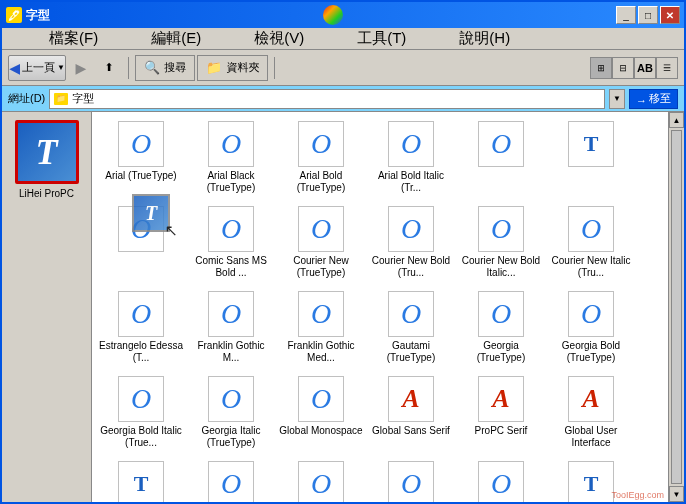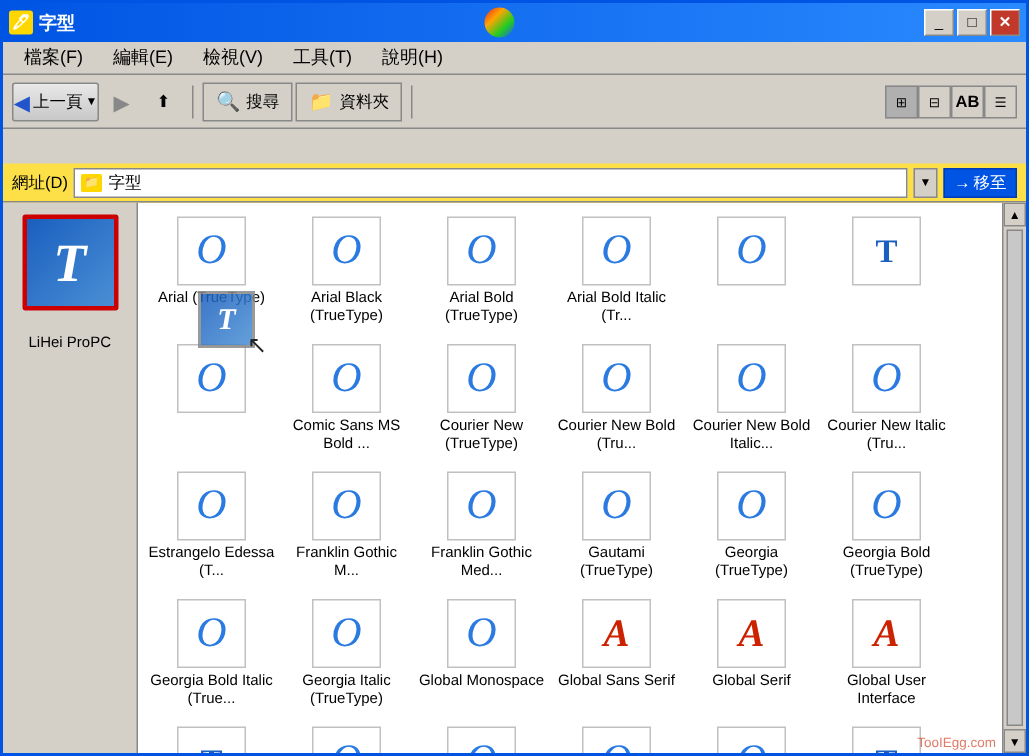--- a/index.html
+++ b/index.html
@@ -81,21 +81,22 @@
       display: flex;
       align-items: center;
       padding: 0 6px;
       gap: 4px;
       flex-shrink: 0;
       border-bottom: 1px solid #888;
     }
     .menu-item {
       padding: 2px 8px;
       cursor: pointer;
-      font-size: 12px;
+      font-size: 15px;
+      margin-left: 33px;
     }
 
     
     .toolbar {
       background: #d4d0c8;
       height: 36px;
       display: flex;
       align-items: center;
       padding: 2px 6px;
       gap: 2px;
@@ -166,29 +167,28 @@
       display: flex;
       align-items: center;
       justify-content: center;
       cursor: pointer;
       font-size: 9px;
     }
     .view-btn.active { background: #b0b0b0; }
 
     
     .addressbar {
-      background: #fde047;
+      background: #7dd3fc;
       height: 26px;
       display: flex;
       align-items: center;
       padding: 2px 6px;
       gap: 4px;
       flex-shrink: 0;
       border-bottom: 1px solid #888;
-      margin-top: 23px;
     }
     .addr-label {
       font-size: 11px;
       white-space: nowrap;
     }
     .addr-input-wrap {
       flex: 1;
       display: flex;
       align-items: center;
       background: white;
@@ -268,21 +268,21 @@
     .selected-font-letter {
       color: white;
       font-size: 36px;
       font-weight: bold;
       font-family: serif;
       font-style: italic;
     }
     .selected-font-name {
       font-size: 10px;
       color: #000;
-      margin-top: 12px;
+      margin-top: 0;
       word-break: break-word;
     }
 
     
     .font-grid {
       flex: 1;
       overflow-y: auto;
       background: white;
       padding: 4px;
       display: flex;
@@ -596,21 +596,21 @@
       <div class="font-icon">
         <span class="font-icon-letter red" style="font-family:serif;font-weight:bold;font-size:26px;">A</span>
       </div>
       <div class="font-name">Global Sans
 Serif</div>
     </div>
         <div class="font-item">
       <div class="font-icon">
         <span class="font-icon-letter red" style="font-family:serif;font-weight:bold;font-size:26px;">A</span>
       </div>
-      <div class="font-name">Global Serif</div>
+      <div class="font-name">ProPC Serif</div>
     </div>
         <div class="font-item">
       <div class="font-icon">
         <span class="font-icon-letter red" style="font-family:serif;font-weight:bold;font-size:26px;">A</span>
       </div>
       <div class="font-name">Global User
 Interface</div>
     </div>
         <div class="font-item">
       <div class="font-icon">

